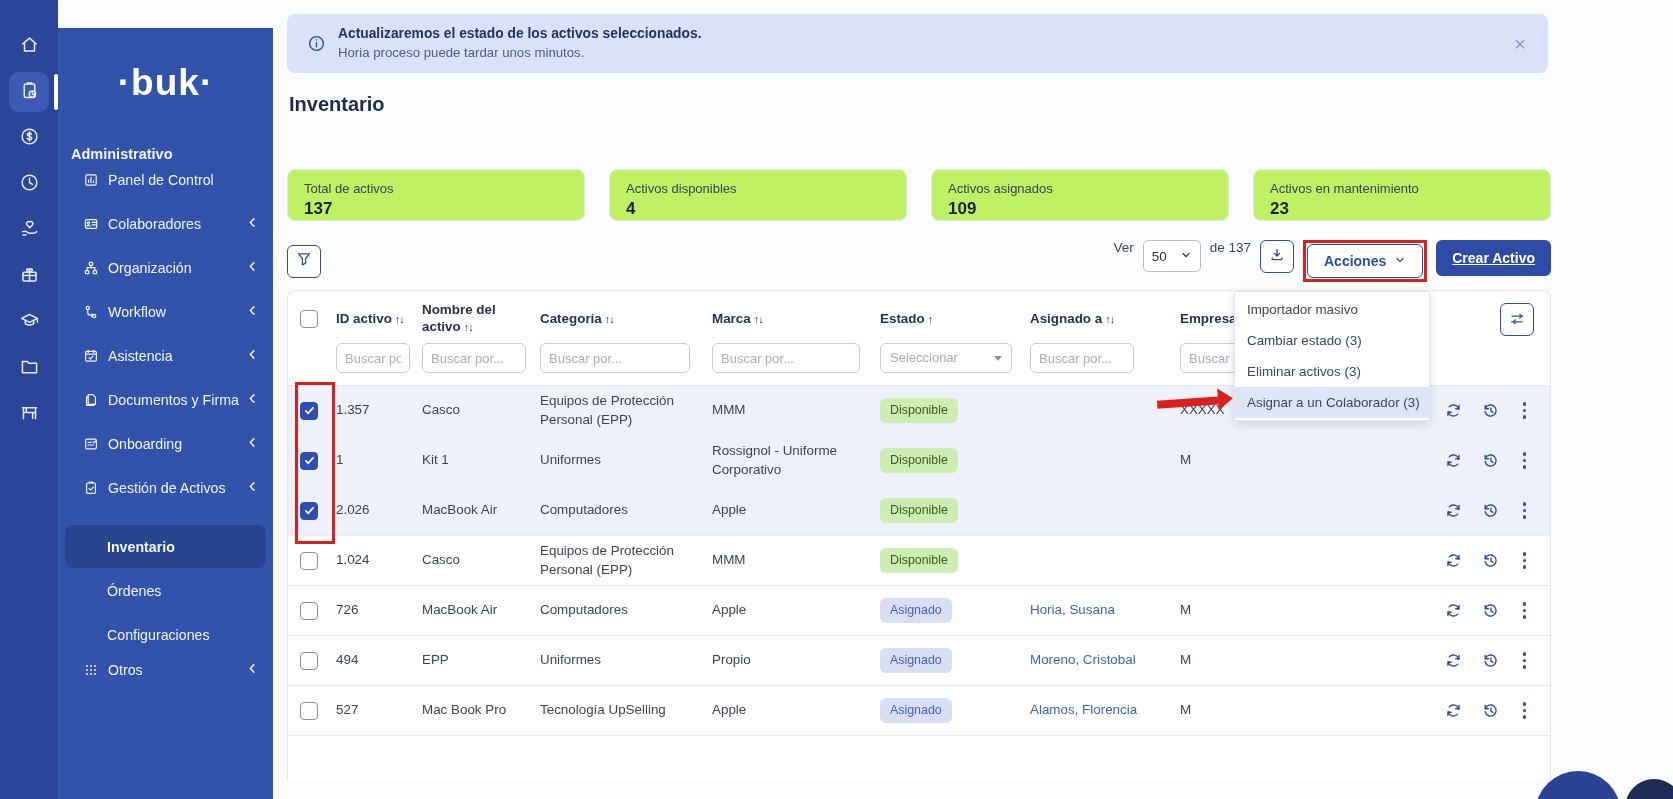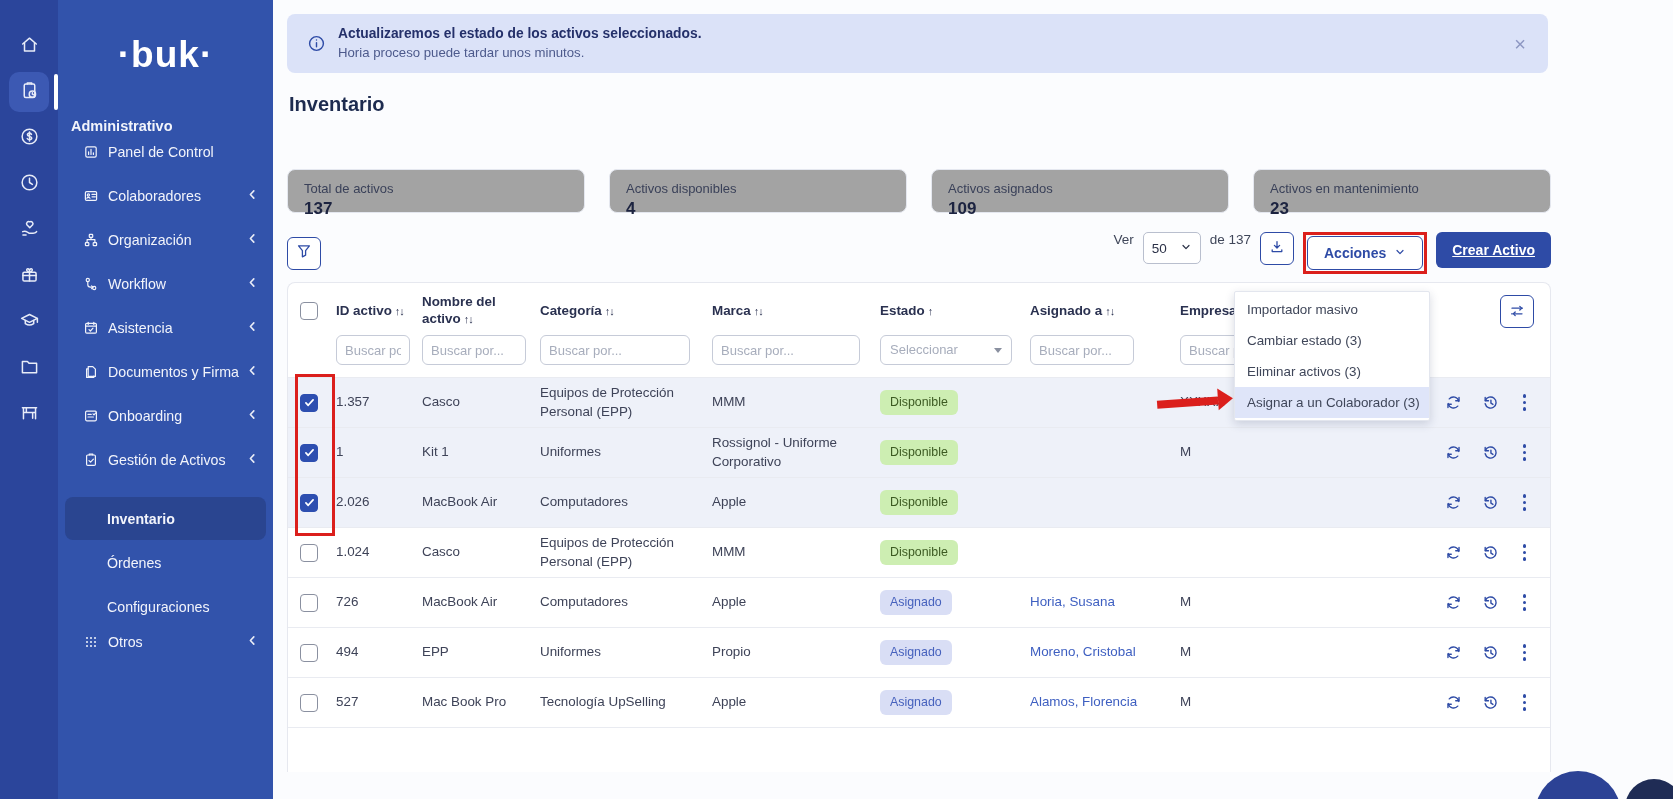--- a/index.html
+++ b/index.html
@@ -7,21 +7,21 @@
   body { font-family:"Liberation Sans", sans-serif; background:#fbfcfe; color:#3e4358; }
   .app { display:flex; width:1673px; height:799px; }
 
   
   .rail { width:58px; background:#2b459b; padding-top:26px; display:flex; flex-direction:column; align-items:center; flex-shrink:0; position:relative; }
   .rail-item { width:40px; height:40px; border-radius:10px; display:flex; align-items:center; justify-content:center; color:#e8ecf8; margin-bottom:6px; position:relative; cursor:pointer; }
   .rail-item.active { background:#3c59b3; }
   .rail-item.active::after { content:""; position:absolute; right:-9px; top:2px; width:4px; height:36px; background:#ffffff; border-radius:2px; }
 
   
-  .sidebar { width:215px; background:#3253ab; color:#f2f4fb; flex-shrink:0; display:flex; flex-direction:column; }
+  .sidebar { width:215px; background:#3253ab; color:#f2f4fb; flex-shrink:0; display:flex; flex-direction:column;margin-top:28px; }
   .logo { text-align:center; font-size:37px; font-weight:600; letter-spacing:1px; padding:34px 0 28px; color:#ffffff; }
   .section-title { font-size:14.5px; font-weight:700; padding:14px 0 10px 13px; }
   .nav { flex:1; }
   .nav-item { display:flex; align-items:flex-start; height:44px; padding:0 14px 0 25px; font-size:14.2px; cursor:pointer; }
   .nav-item .nav-ico { width:16px; display:flex; margin-right:9px; flex-shrink:0; }
   .nav-item .nav-label { flex:1; white-space:nowrap; overflow:hidden; }
   .nav-item .chev { display:flex; opacity:.95; }
   .nav-children { }
   .nav-child { display:flex; align-items:center; height:43px; margin:1px 7px; padding-left:42px; font-size:14.2px; border-radius:8px; cursor:pointer; }
   .nav-child.active { background:#2a4590; font-weight:700; }
@@ -32,21 +32,21 @@
 
   .banner { position:relative; margin:14px 0 0 14px; width:1261px; height:59px; background:#dbe2f8; border-radius:8px; display:flex; align-items:center; padding:0 20px; }
   .banner .info-ico { color:#2e4ba6; margin-right:12px; display:flex; }
   .banner-title { font-size:13.8px; font-weight:700; color:#24306a; line-height:1.45; }
   .banner-sub { font-size:13.2px; color:#4d5a8c; line-height:1.4; }
   .banner-close { position:absolute; right:22px; top:50%; transform:translateY(-50%); font-size:20px; color:#8d97c2; cursor:pointer; line-height:1; }
 
   .page-title { margin:20px 0 0 16px; font-size:20px; font-weight:700; color:#1d2b4f; height:26px; }
 
   .stats { display:flex; gap:24px; margin:50px 14px 0; width:1264px; }
-  .stat-card { flex:1; background:#a3a3a3; border:1px solid #e4e7ef; border-radius:8px; padding:11px 16px; height:44px; }
+  .stat-card { flex:1; background:#bef264; border:1px solid #e4e7ef; border-radius:8px; padding:11px 16px; height:52px; }
   .stat-label { font-size:13px; color:#3a4159; }
   .stat-value { font-size:17px; font-weight:700; color:#1c2340; margin-top:3px; }
 
   .toolbar { display:flex; justify-content:space-between; align-items:center; margin:20px 14px 0; width:1264px; height:40px; }
   .btn-ico { width:34px; height:33px; border:1px solid #2e4ba6; border-radius:6px; background:#fff; color:#2e4ba6; display:flex; align-items:center; justify-content:center; cursor:pointer; }
   .toolbar-right { display:flex; align-items:flex-start; gap:9px; font-size:13.5px; color:#3f4659; }
   .select-box { display:flex; align-items:center; justify-content:space-between; width:58px; height:32px; border:1px solid #b9bfce; border-radius:5px; background:#fff; padding:0 8px; color:#2b3147; cursor:pointer; }
   .red-wrap { border:3px solid #db1f1c; display:inline-flex; padding:1px; }
   .btn-outline { display:flex; align-items:center; gap:8px; height:34px; padding:0 16px; border:1px solid #2e4ba6; border-radius:6px; background:#fff; color:#2e4ba6; font-size:14px; font-weight:600; cursor:pointer; }
   .btn-primary { height:36px; padding:0 16px; background:#2e4ba6; border:none; border-radius:6px; color:#fff; font-size:14px; font-weight:700; cursor:pointer; font-family:"Liberation Sans",sans-serif;text-decoration:underline; }

